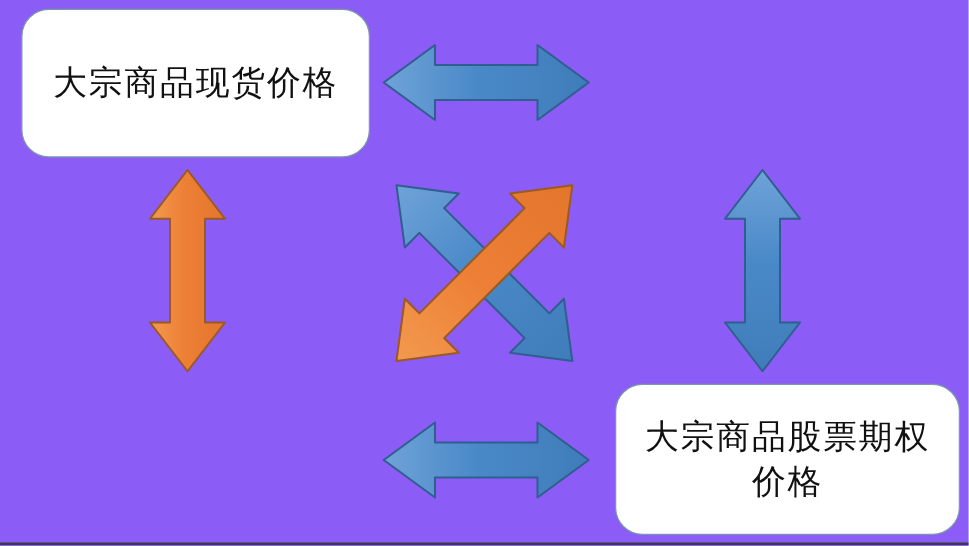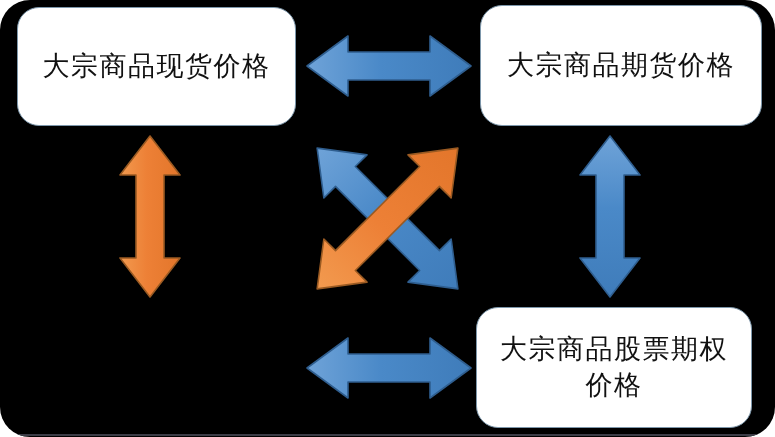--- a/index.html
+++ b/index.html
@@ -7,23 +7,22 @@
     padding: 0;
     background: #ffffff;
   }
   body {
     font-family: "Liberation Serif", "DejaVu Serif", serif;
   }
   #canvas {
     position: relative;
     width: 775px;
     height: 437px;
-    background: #000000;
+    background: #8b5cf6;
     overflow: hidden;
-    border-radius: 30px;
   }
   .node-box {
     position: absolute;
     box-sizing: border-box;
     background: #ffffff;
     border: 1.6px solid #7d97ab;
     border-radius: 22px;
     display: flex;
     align-items: center;
     justify-content: center;
@@ -34,21 +33,21 @@
     letter-spacing: 1.5px;
     font-family: "Liberation Serif", "DejaVu Serif", serif;
   }
   .node-label {
     display: block;
     padding: 0 12px;
   }
   #box-spot      { left: 17px;  top: 7px;   width: 279px; height: 119px; }
   #box-futures   { left: 480px; top: 5px;   width: 282px; height: 121px; }
   #box-stock     { left: 17px;  top: 308px; width: 279px; height: 120px; }
-  #box-option    { left: 476px; top: 307px; width: 276px; height: 121px; }
+  #box-option    { left: 492px; top: 307px; width: 276px; height: 121px; }
 
   .arrow-layer {
     position: absolute;
     left: 0; top: 0;
     width: 775px;
     height: 437px;
   }
   .bottom-rule {
     position: absolute;
     left: 0;
@@ -106,23 +105,20 @@
     <g transform="rotate(-45 387.5 218.5)">
       <path d="M 288,218.5 L 328,188 L 328,204.5 L 447,204.5 L 447,188 L 487,218.5 L 447,249 L 447,232.5 L 328,232.5 L 328,249 Z" fill="url(#orangeGrad)" stroke="#9a5a22" stroke-width="1.6" stroke-linejoin="round"></path>
     </g>
 
   </svg>
 
   <div class="node-box" id="box-spot">
     <span class="node-label">大宗商品现货价格</span>
   </div>
 
-  <div class="node-box" id="box-futures">
-    <span class="node-label">大宗商品期货价格</span>
-  </div>
 
 
   <div class="node-box" id="box-option">
     <span class="node-label">大宗商品股票期权价格</span>
   </div>
 
   <div class="bottom-rule"></div>
 
 </div>
 

